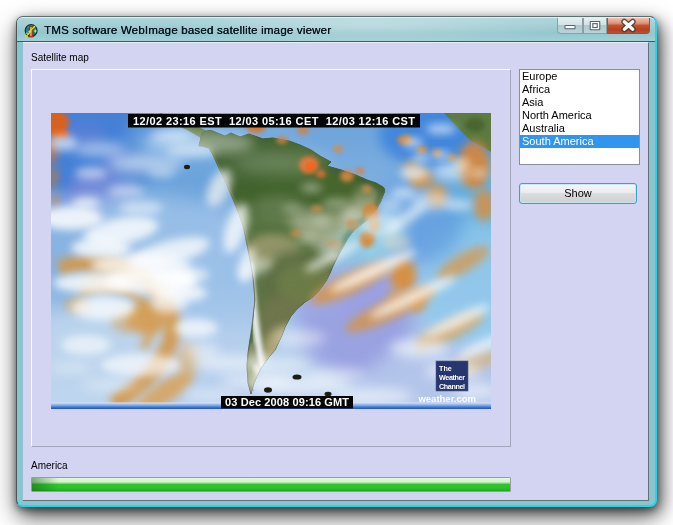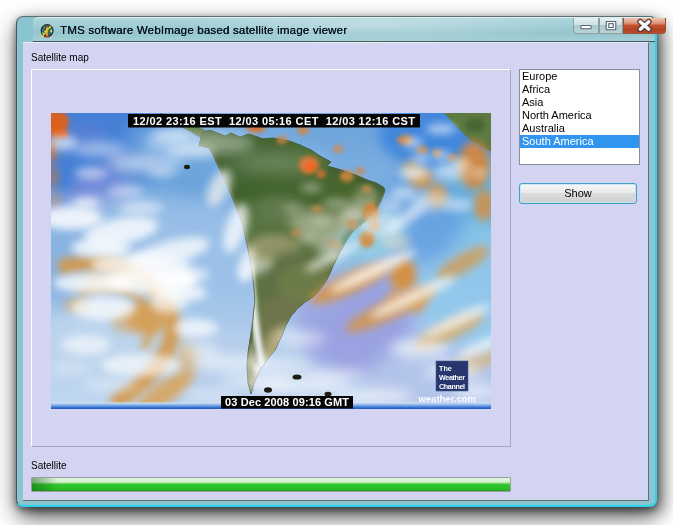--- a/index.html
+++ b/index.html
@@ -5,21 +5,21 @@
   * { margin:0; padding:0; box-sizing:border-box; }
   html,body { width:673px; height:525px; background:#ffffff; overflow:hidden;
     font-family:"Liberation Sans", sans-serif; }
   #win { position:absolute; left:16px; top:16px; width:641px; height:491px;
     border-radius:7px;
     background:#8ac5cf;
     border-top:1px solid #5c6e70; border-left:1px solid #46585c;
     border-right:2px solid #2ad2ea; border-bottom:2px solid #2ad2ea;
     box-shadow: 0 10px 24px rgba(0,0,0,.52), 6px 6px 16px rgba(0,0,0,.38), 0 3px 7px rgba(0,0,0,.42);
   }
-  #titlebar { position:absolute; left:16px; top:0; right:0; height:25px;
+  #titlebar { position:absolute; left:0; top:0; right:0; height:25px;
     border-radius:6px 6px 0 0;
     border-top:1px solid #e2f0f2;
     background:linear-gradient(180deg,#aed5dc 0%,#a0cdd4 35%,#95c6ce 65%,#9ccbd2 85%,#a4d0d6 100%);
     border-bottom:1px solid #43585c; box-sizing:border-box; height:25px;padding-left:40px;
   }
   #title-hl { position:absolute; left:25%; top:0; width:60%; height:24px;
     background:radial-gradient(ellipse at 50% 30%, rgba(255,255,255,.30), rgba(255,255,255,0) 75%); }
   #ticon { position:absolute; left:7px; top:6px; width:15px; height:15px; }
   #ttext { position:absolute; left:27px; top:6px; letter-spacing:0.2px; font-size:11.5px; color:#081018; text-shadow:0.3px 0 0 #0a1a28; white-space:nowrap; }
   
@@ -333,18 +333,18 @@
     </svg>
     <div id="listbox">
       <div class="li">Europe</div>
       <div class="li">Africa</div>
       <div class="li">Asia</div>
       <div class="li">North America</div>
       <div class="li">Australia</div>
       <div class="li sel">South America</div>
     </div>
     <div id="showbtn">Show</div>
-    <div class="lbl" id="dlbl">Satellite</div>
+    <div class="lbl" id="dlbl">America</div>
     <div id="pbar">
         <div id="pfill"></div>
       </div>
   </div>
 </div>
 
 </body></html>

